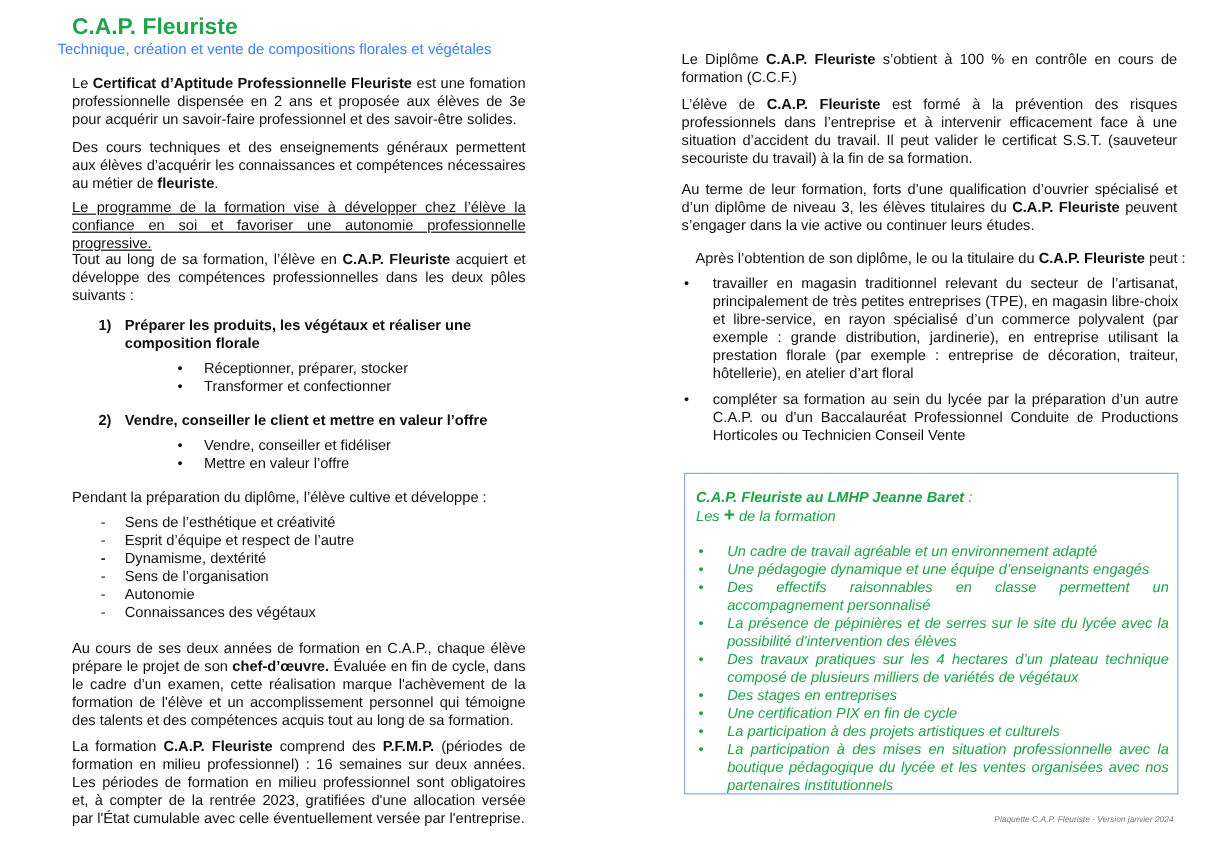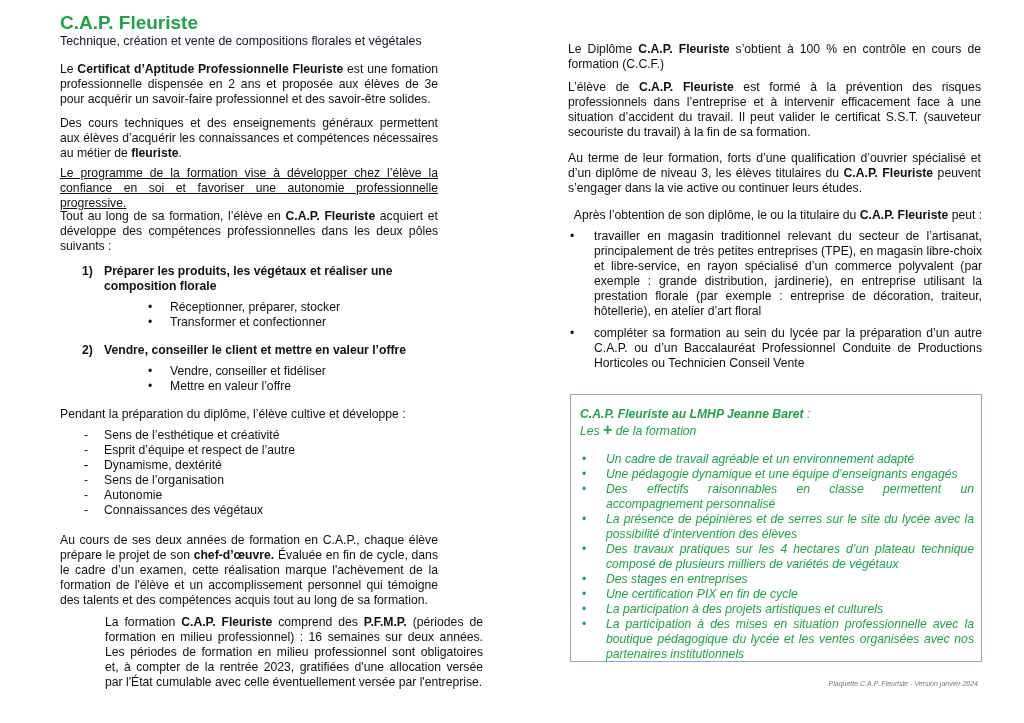--- a/index.html
+++ b/index.html
@@ -8,22 +8,22 @@
     font-family: "Liberation Sans", sans-serif; color: #111111;
     font-size: 12.2px; line-height: 15px;
   }
   p { margin: 0; text-align: justify; }
   b { font-weight: bold; }
   .title {
     position: absolute; left: 60px; top: 12px;
     font-size: 19px; font-weight: bold; color: #1fa34a; line-height: 22px;
   }
   .subtitle {
-    position: absolute; left: 60px; top: 34px;
-    font-size: 12.4px; color: #0f172a; line-height: 15px; text-align: right;
+    position: absolute; left: 48px; top: 34px;
+    font-size: 12.4px; color: #3b82f6; line-height: 15px; text-align: right;
   }
   .abs { position: absolute; }
   .num-item { position: absolute; left: 82px; width: 386px; font-weight: bold; }
   .num-item .n { position: absolute; left: 0; top: 0; }
   .num-item .t { display: block; margin-left: 22px; }
   ul.bul { list-style: none; margin: 0; padding: 0; position: absolute; }
   ul.bul li { position: relative; padding-left: 22px; }
   ul.bul li .dot { position: absolute; left: 0; top: 0; }
   ul.dash { list-style: none; margin: 0; padding: 0; position: absolute; left: 82px; width: 400px; }
   ul.dash li { position: relative; padding-left: 22px; }
@@ -93,37 +93,37 @@
   <li><span class="dot">-</span><span>Dynamisme, dextérité</span></li>
   <li><span class="dot">-</span><span>Sens de l’organisation</span></li>
   <li><span class="dot">-</span><span>Autonomie</span></li>
   <li><span class="dot">-</span><span>Connaissances des végétaux</span></li>
 </ul>
 
 <p class="abs" style="left:60px; top:533px; width:378px;">
   <span>Au cours de ses deux années de formation en C.A.P., chaque élève prépare le projet de son </span><b>chef-d’œuvre.</b><span> Évaluée en fin de cycle, dans le cadre d’un examen, cette réalisation marque l'achèvement de la formation de l'élève et un accomplissement personnel qui témoigne des talents et des compétences acquis tout au long de sa formation.</span>
 </p>
 
-<p class="abs" style="left:60px; top:615px; width:378px;margin-left:45px;">
+<p class="abs" style="left:60px; top:615px; width:378px;">
   <span>La formation </span><b>C.A.P. Fleuriste</b><span> comprend des </span><b>P.F.M.P.</b><span> (périodes de formation en milieu professionnel) : 16 semaines sur deux années. Les périodes de formation en milieu professionnel sont obligatoires et, à compter de la rentrée 2023, gratifiées d'une allocation versée par l'État cumulable avec celle éventuellement versée par l'entreprise.</span>
 </p>
 
 <p class="abs" style="left:568px; top:42px; width:413px;">
   <span>Le Diplôme </span><b>C.A.P. Fleuriste</b><span> s’obtient à 100 % en contrôle en cours de formation (C.C.F.)</span>
 </p>
 
 <p class="abs" style="left:568px; top:80px; width:413px;">
   <span>L’élève de </span><b>C.A.P. Fleuriste</b><span> est formé à la prévention des risques professionnels dans l’entreprise et à intervenir efficacement face à une situation d’accident du travail. Il peut valider le certificat S.S.T. (sauveteur secouriste du travail) à la fin de sa formation.</span>
 </p>
 
 <p class="abs" style="left:568px; top:151px; width:413px;">
   <span>Au terme de leur formation, forts d’une qualification d’ouvrier spécialisé et d’un diplôme de niveau 3, les élèves titulaires du </span><b>C.A.P. Fleuriste</b><span> peuvent s’engager dans la vie active ou continuer leurs études.</span>
 </p>
 
-<p class="abs" style="left:568px; top:208px; width:420px; text-align:center;">
+<p class="abs" style="left:568px; top:208px; width:420px; text-align:right;">
   <span>Après l’obtention de son diplôme, le ou la titulaire du </span><b>C.A.P. Fleuriste</b><span> peut :</span>
 </p>
 
 <ul class="rbul" style="top:229px;">
   <li style="margin-bottom:7px;"><span class="dot">•</span><span>travailler en magasin traditionnel relevant du secteur de l’artisanat, principalement de très petites entreprises (TPE), en magasin libre-choix et libre-service, en rayon spécialisé d’un commerce polyvalent (par exemple : grande distribution, jardinerie), en entreprise utilisant la prestation florale (par exemple : entreprise de décoration, traiteur, hôtellerie), en atelier d’art floral</span></li>
   <li><span class="dot">•</span><span>compléter sa formation au sein du lycée par la préparation d’un autre C.A.P. ou d’un Baccalauréat Professionnel Conduite de Productions Horticoles ou Technicien Conseil Vente</span></li>
 </ul>
 
 <div class="box"></div>
 <div class="box-head green">

